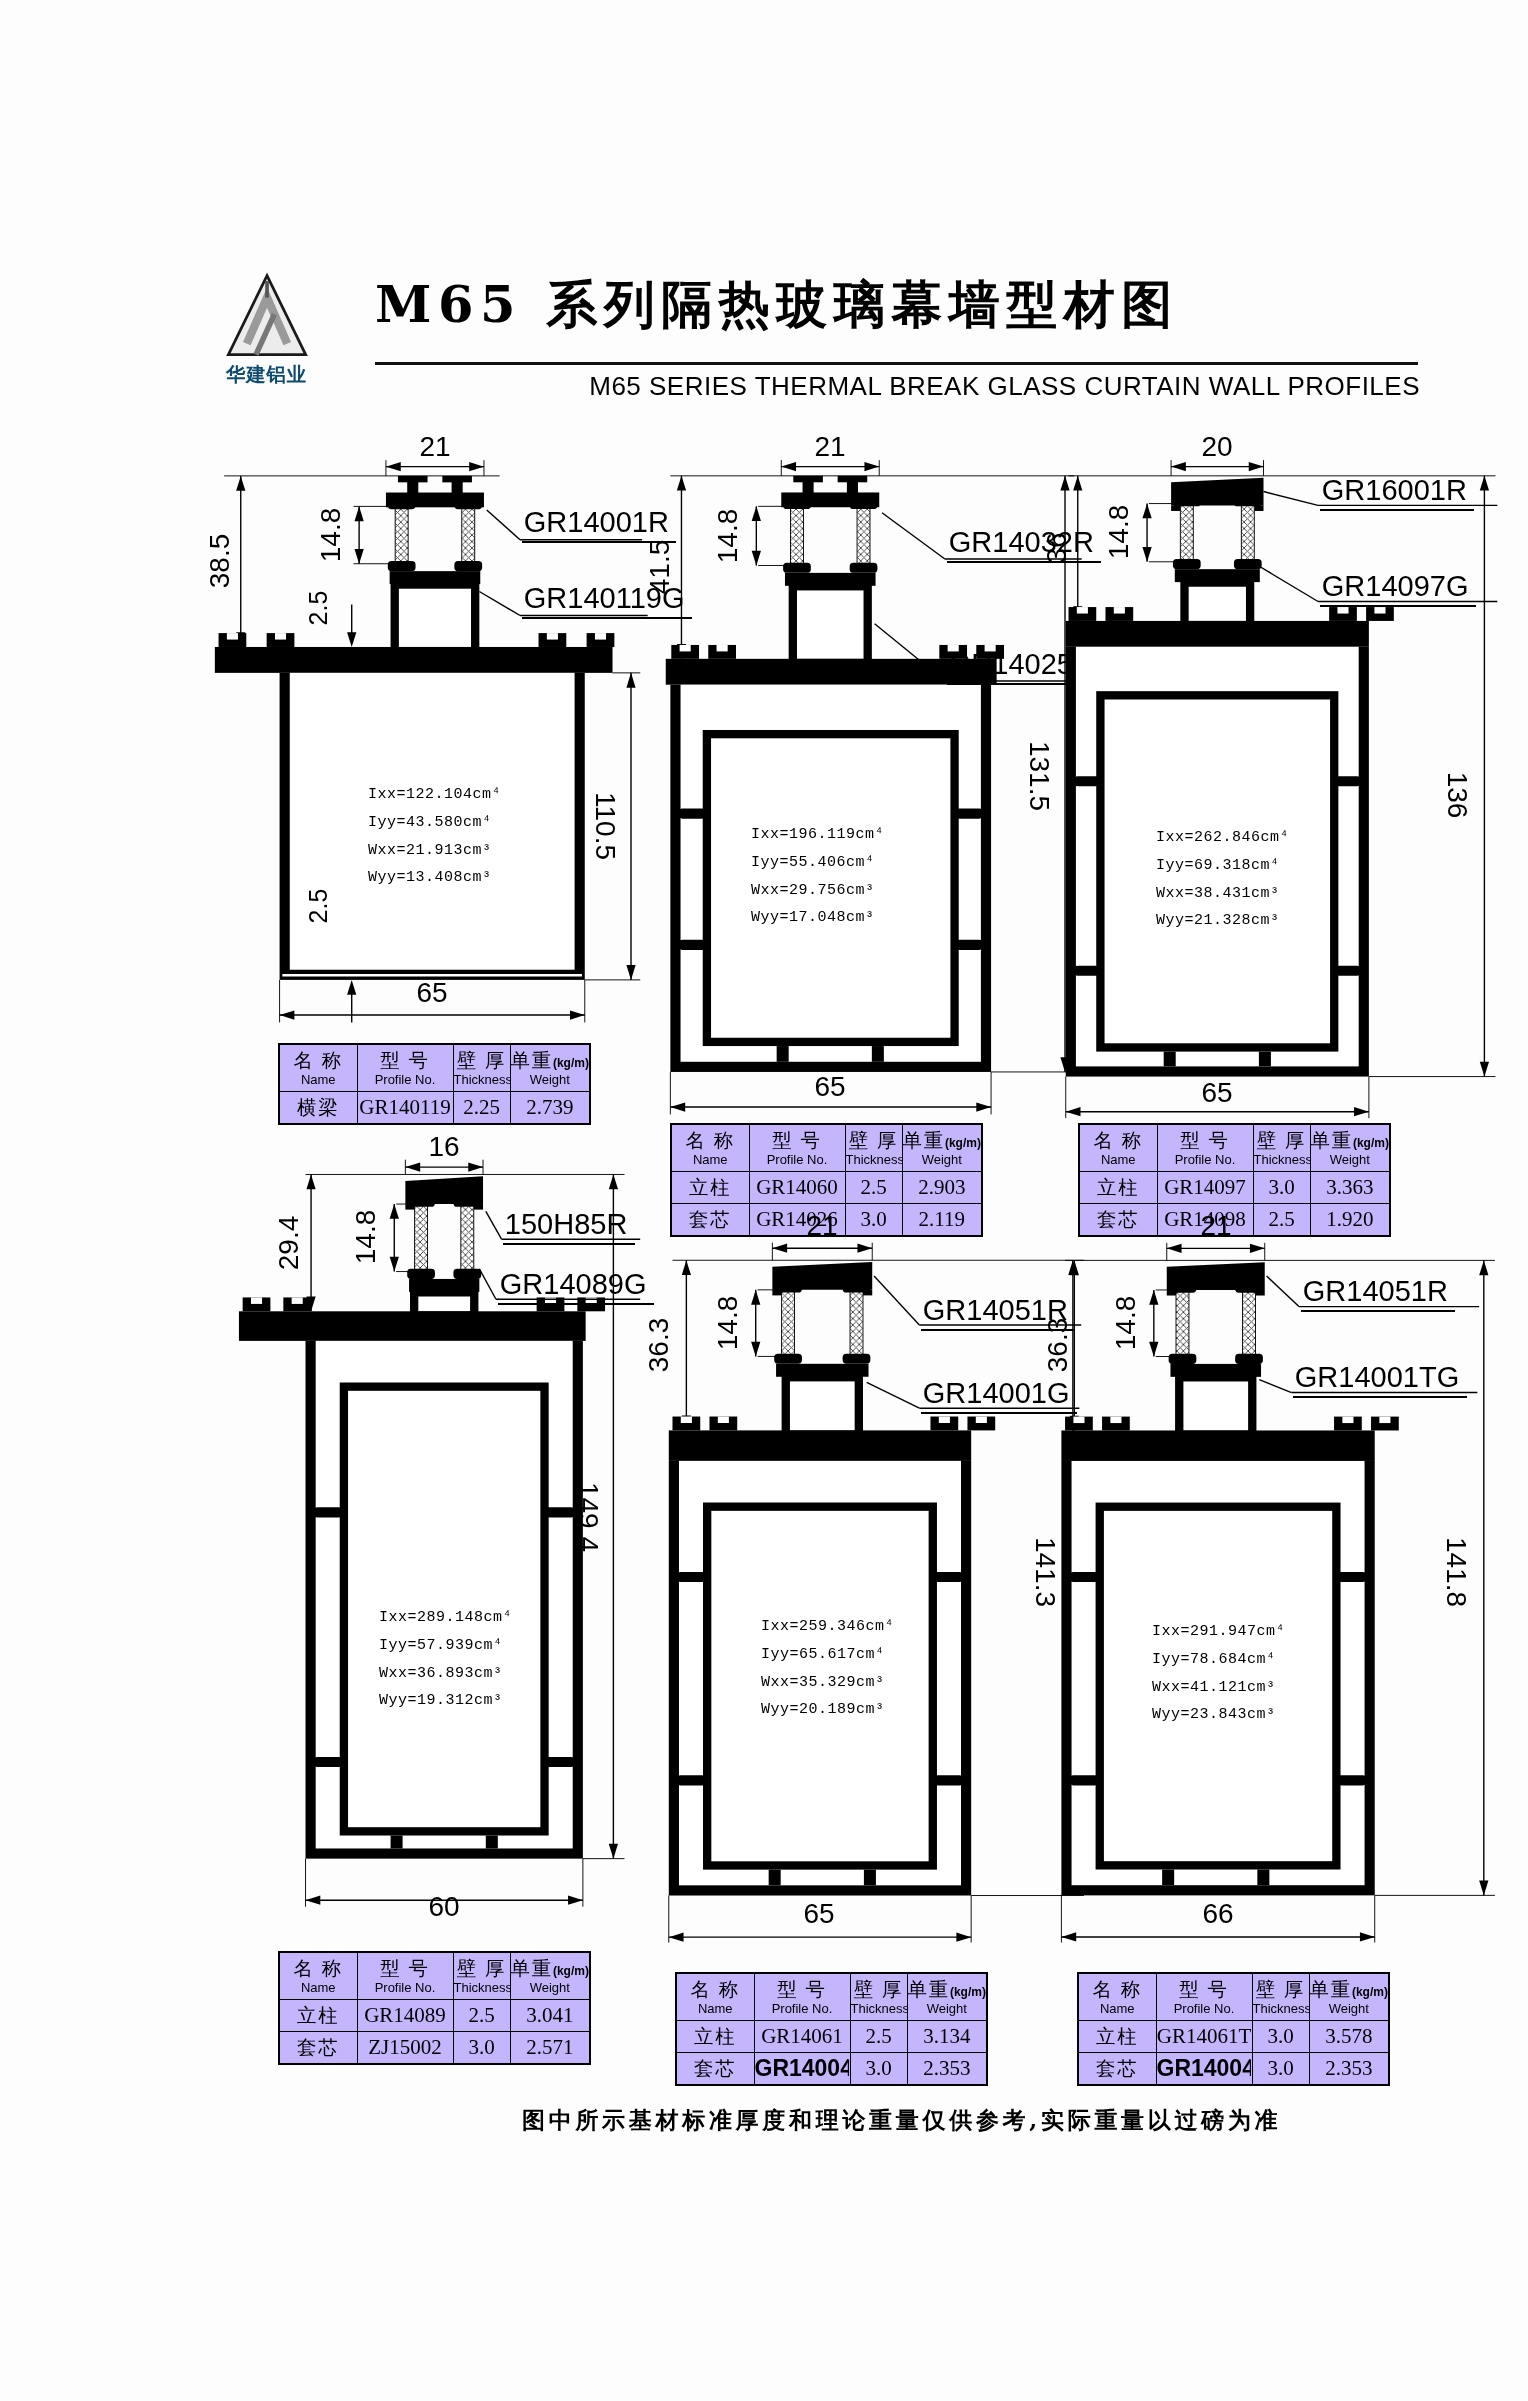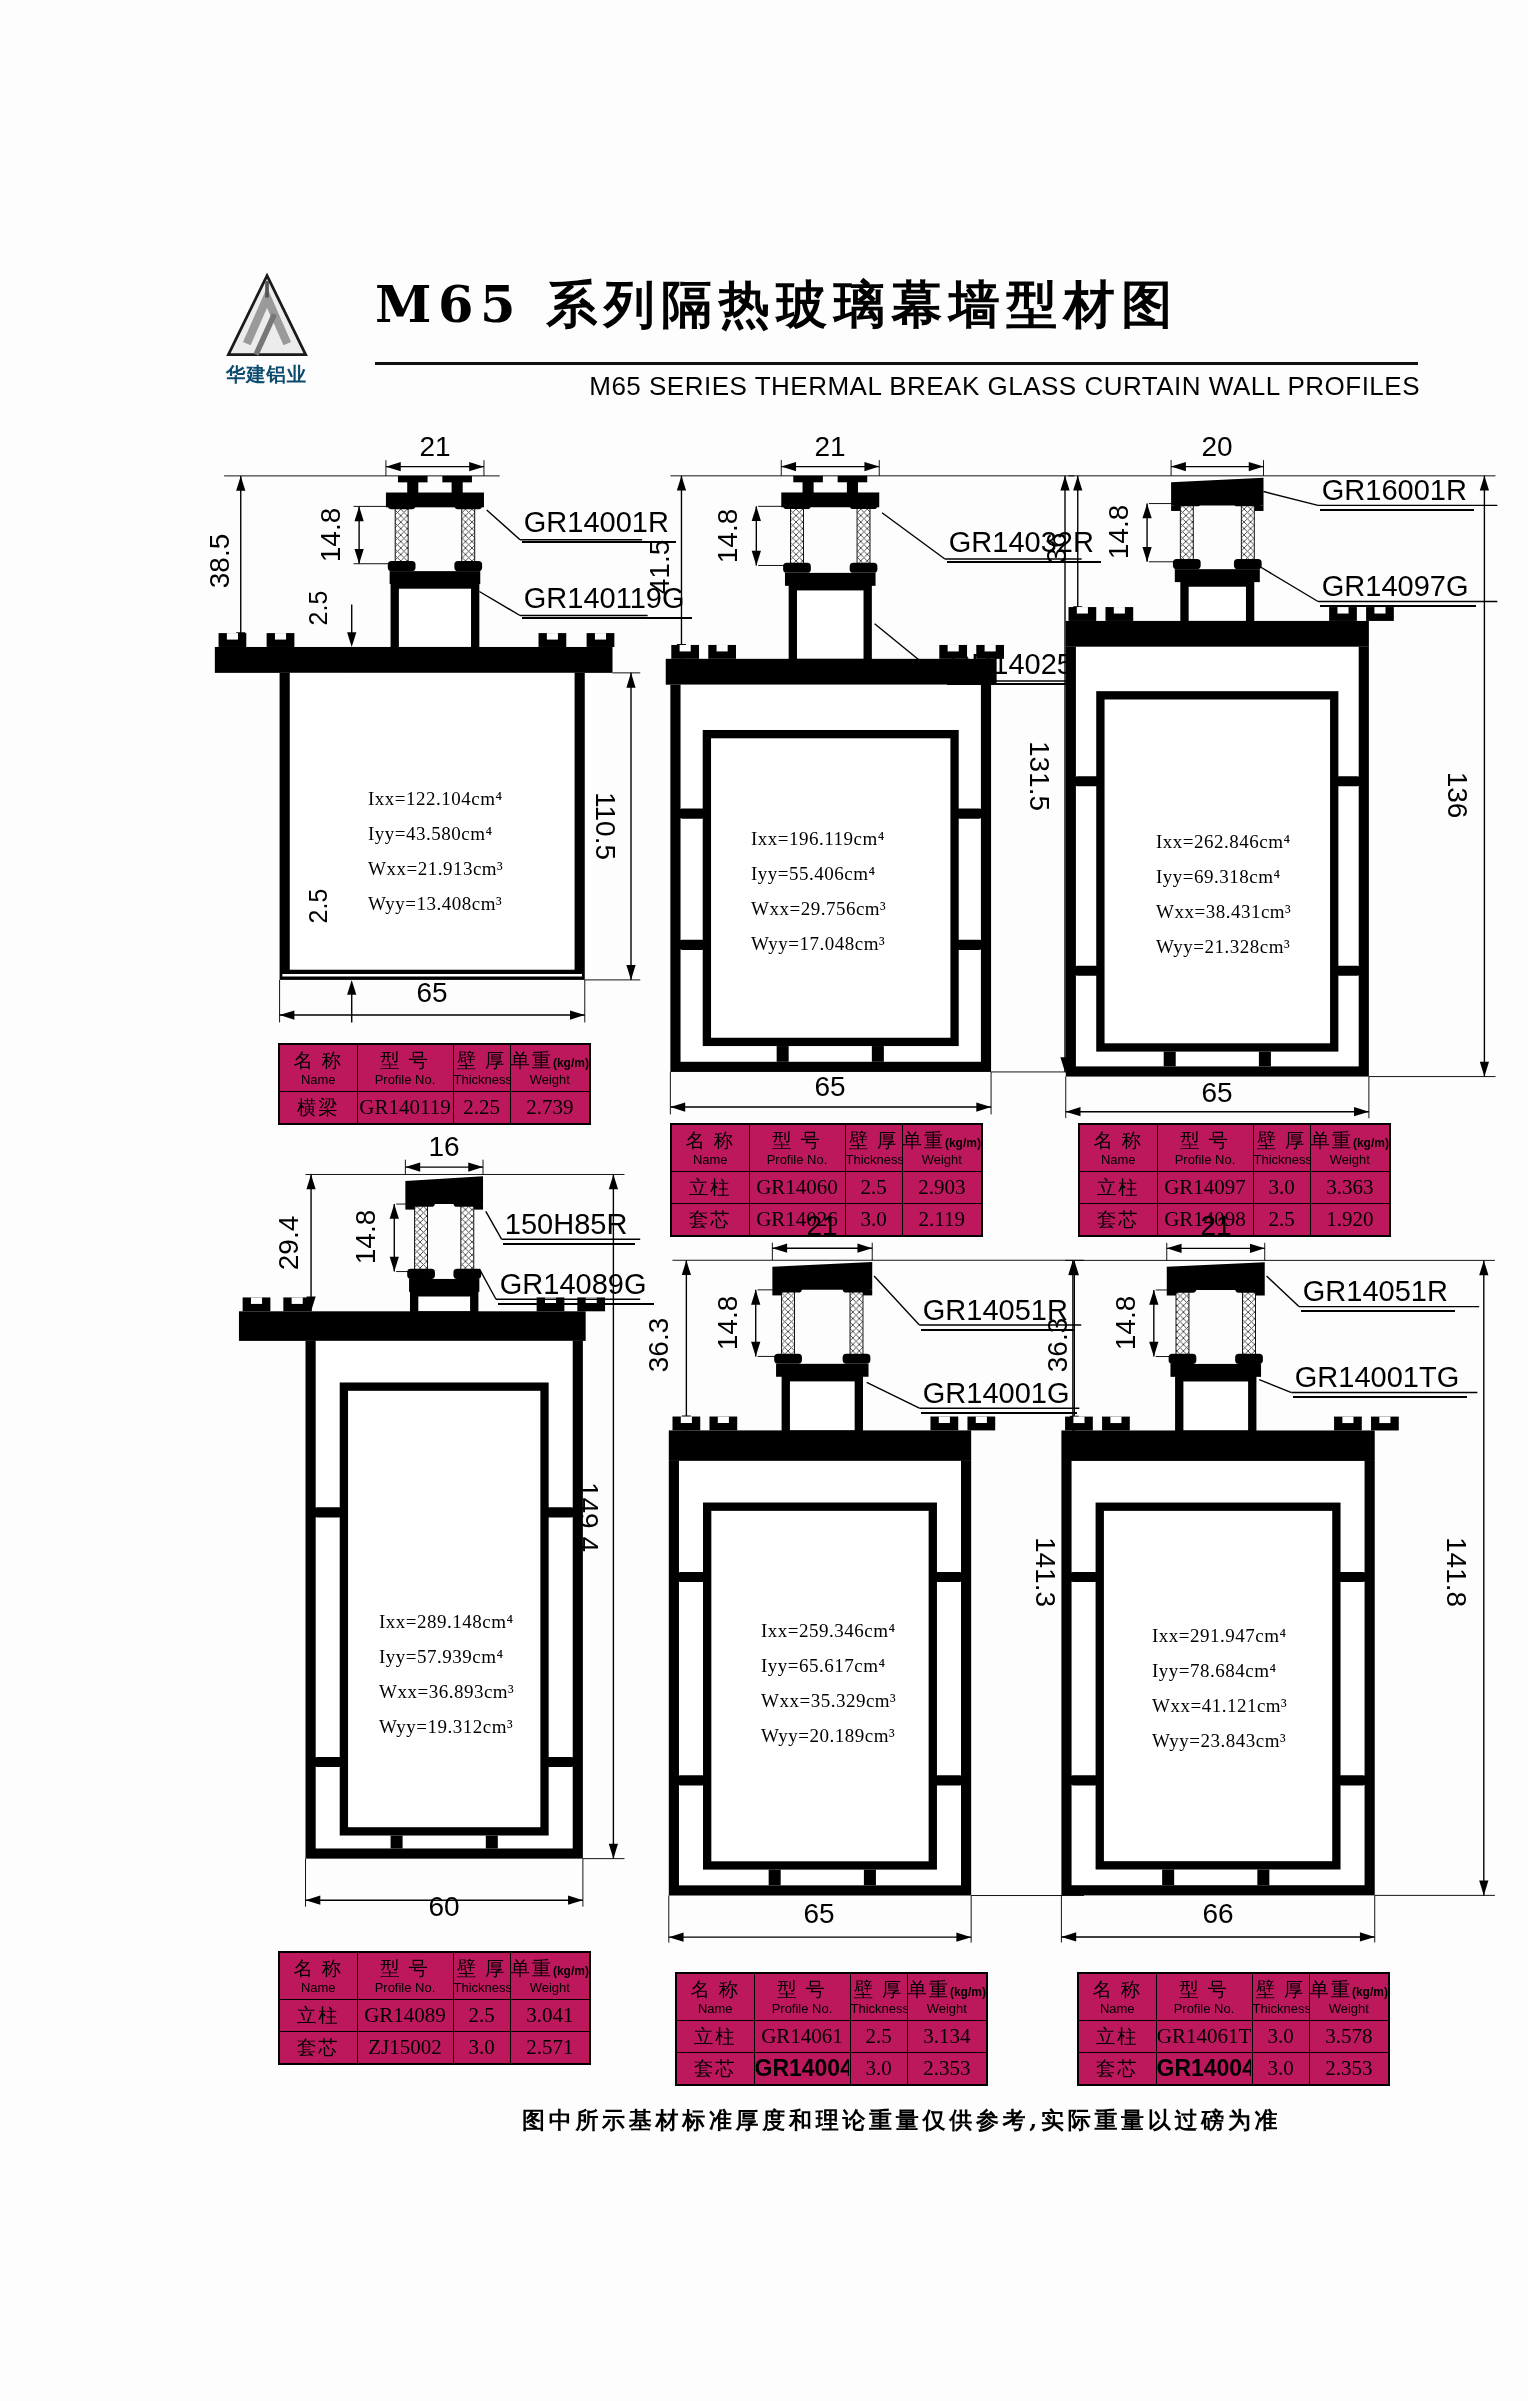--- a/index.html
+++ b/index.html
@@ -16,24 +16,24 @@
             font:26px "Liberation Sans",sans-serif;white-space:nowrap;letter-spacing:0.5px;}
   
   .panel{position:absolute;}
   .panel svg{position:absolute;left:0;top:0;}
   .hdim{position:absolute;transform:translate(-50%,-50%);font:28px "Liberation Sans",sans-serif;white-space:nowrap;}
   .vdim{position:absolute;transform:translate(-50%,-50%) rotate(-90deg);font:28px "Liberation Sans",sans-serif;white-space:nowrap;}
   .vdimr{position:absolute;transform:translate(-50%,-50%) rotate(90deg);font:28px "Liberation Sans",sans-serif;white-space:nowrap;}
   .sdim{font-size:25px;}
   .plabel{position:absolute;font:29px "Liberation Sans",sans-serif;border-bottom:2.3px solid #000;
           padding:0 7.4px 1.8px 1.8px;white-space:nowrap;line-height:1.15;}
-  .props{position:absolute;font-family:Liberation Serif, serif;font-size:19px;
+  .props{position:absolute;font-family:Liberation Mono, monospace;font-size:15px;
          line-height:1.85;white-space:nowrap;letter-spacing:0.5px;}
   
-  .ptable{position:absolute;border-collapse:collapse;table-layout:fixed;background:#be185d;border:2.8px solid #000;}
+  .ptable{position:absolute;border-collapse:collapse;table-layout:fixed;background:#c4b5fd;border:2.8px solid #000;}
   .ptable th,.ptable td{border:1.8px solid #000;text-align:center;padding:0;overflow:hidden;}
   .ptable th{height:46px;font-weight:normal;vertical-align:middle;}
   .ptable th .cn{font:19.4px/1.25 "Liberation Sans",sans-serif;letter-spacing:1.8px;}
   .ptable th .en{font:13px/1.2 "Liberation Sans",sans-serif;letter-spacing:0;}
   .ptable td{height:31px;font:21px/1.2 "Liberation Serif",serif;margin-left:32px;}
   .ptable td.cname{font:19.4px/1.2 "Liberation Sans",sans-serif;letter-spacing:1.8px;}
   .ptable .unit{font-size:12px;font-weight:bold;letter-spacing:0;}
   .ptable td.bold{font-family:"Liberation Sans",sans-serif;font-weight:bold;font-size:23px;border-radius:8px;}
   
   .footer-note{position:absolute;left:522px;top:2105px;width:795px;

